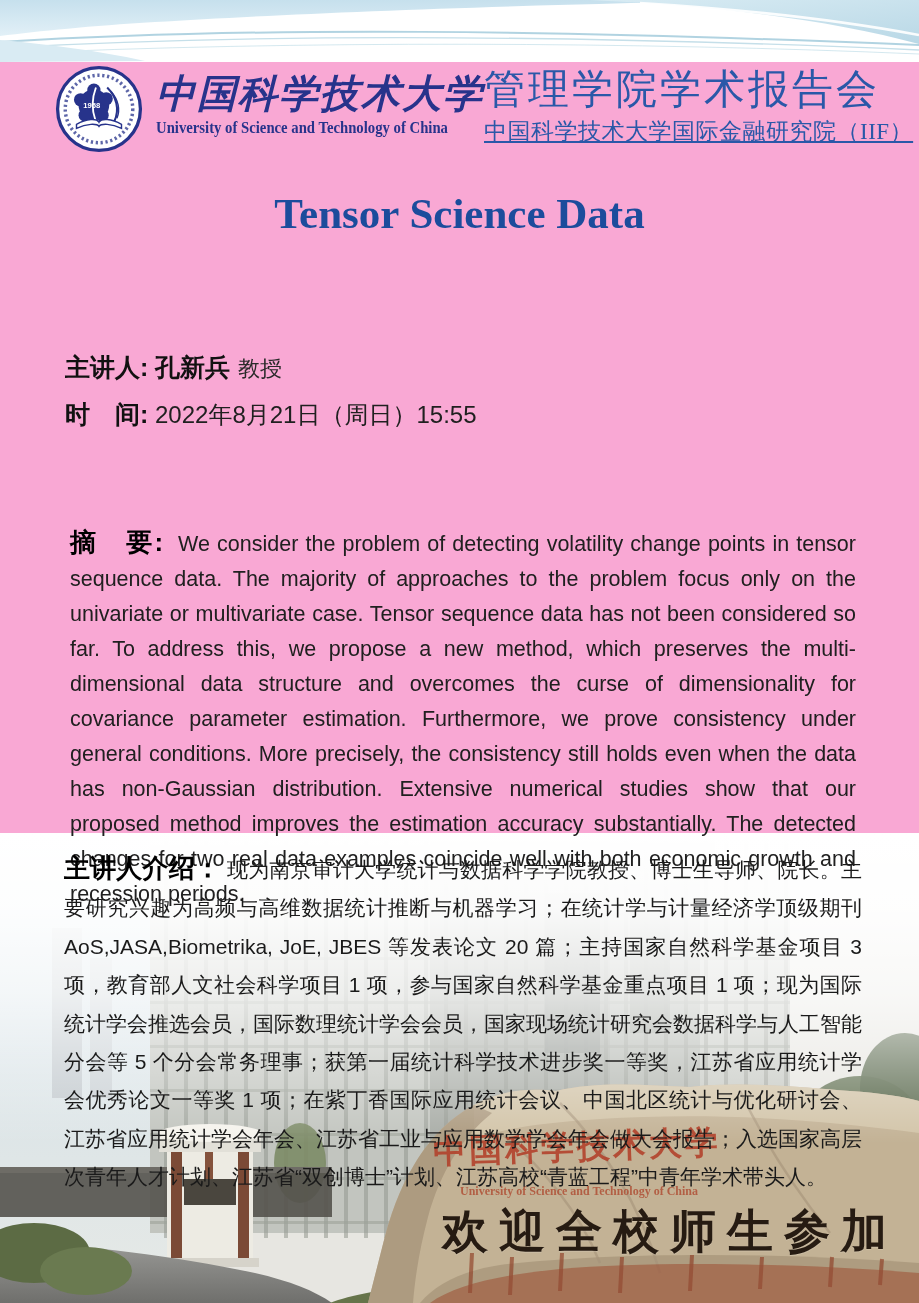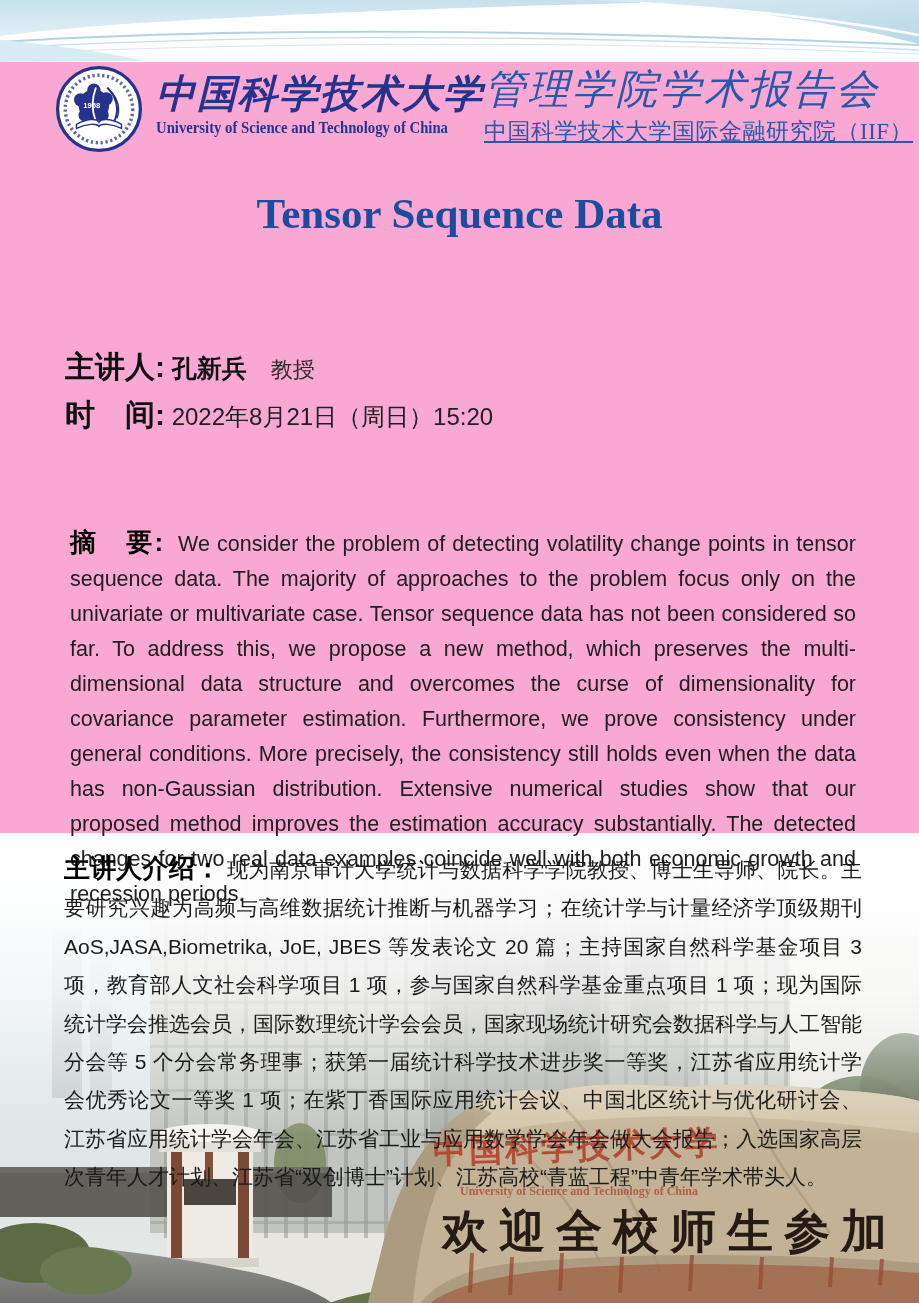--- a/index.html
+++ b/index.html
@@ -10,32 +10,32 @@
   .wave{position:absolute;top:0;left:0;width:919px;height:62px;display:block;}
 
   
   .masthead{position:absolute;top:64px;left:54px;right:30px;display:flex;justify-content:space-between;align-items:flex-start;}
   .brand{display:flex;align-items:flex-start;gap:12px;}
   .emblem{width:90px;height:90px;flex:0 0 auto;}
   .brand-names{margin-top:8px;}
   .brand-cn{font-family:"Liberation Serif",serif;font-style:italic;font-weight:bold;font-size:39px;line-height:44px;letter-spacing:2px;color:#27338b;white-space:nowrap;}
   .brand-en{font-family:"Liberation Serif",serif;font-weight:bold;font-size:16px;color:#27338b;margin-top:3px;transform:scaleX(.92);transform-origin:left;white-space:nowrap;}
   .event{text-align:left;margin-top:2px;}
-  .event-title{font-family:"Liberation Serif",serif;font-size:41px;line-height:46px;letter-spacing:3px;color:#2a58a8;white-space:nowrap;font-style:italic;}
+  .event-title{font-family:"Liberation Serif",serif;font-size:41px;line-height:46px;letter-spacing:3px;color:#2a58a8;white-space:nowrap;}
   .event-host{font-family:"Liberation Serif",serif;font-size:23px;line-height:26px;letter-spacing:.5px;color:#2a58a8;margin-top:7px;white-space:nowrap;text-decoration:underline;}
 
   
   .title{position:absolute;top:179px;left:0;right:0;text-align:center;font-family:"Liberation Serif",serif;font-weight:bold;font-size:43px;line-height:70px;color:#1c4c9c;}
 
   
   .details{position:absolute;top:352px;left:65px;color:#1c1c1c;}
   .detail-row{margin-bottom:15px;font-size:24px;line-height:30px;white-space:nowrap;}
-  .detail-label{font-weight:bold;font-size:30px;color:#111;}
+  .detail-label{font-weight:bold;font-size:25px;color:#111;}
   .speaker-name{font-weight:bold;font-size:25px;color:#111;font-family:Liberation Serif, serif;}
-  .speaker-title{font-size:22px;color:#2a2a2a;margin-left:24px;}
+  .speaker-title{font-size:22px;color:#2a2a2a;margin-left:8px;}
   .detail-value{color:#202020;}
 
   
   .abstract{position:absolute;top:519px;left:64px;width:798px;z-index:3;}
   .abstract p{margin:6px;text-align:justify;font-size:21.5px;line-height:35px;color:#202020;}
   .abstract .sec-label{font-weight:bold;font-size:26px;color:#000;letter-spacing:1px;margin-right:14px;}
 
   
   .bio{position:absolute;top:849px;left:64px;width:798px;z-index:3;}
   .bio p{margin:0;text-align:justify;font-size:21px;line-height:38.4px;color:#1a1a1a;}
@@ -97,31 +97,31 @@
         <div class="brand-en">University of Science and Technology of China</div>
       </div>
     </div>
     <div class="event">
       <div class="event-title">管理学院学术报告会</div>
       <div class="event-host">中国科学技术大学国际金融研究院（IIF）</div>
     </div>
   </div>
 
   <div class="title">
-    <div>Tensor Sequence Data</div>
+    <div>Tensor Science Data</div>
   </div>
 
   <div class="details">
     <div class="detail-row">
       <span class="detail-label">主讲人:</span>
       <span class="speaker-name">孔新兵</span><span class="speaker-title">教授</span>
     </div>
     <div class="detail-row">
       <span class="detail-label">时　间:</span>
-      <span class="detail-value">2022年8月21日（周日）15:20</span>
+      <span class="detail-value">2022年8月21日（周日）15:55</span>
     </div>
   </div>
 
   <div class="abstract">
     <p><span class="sec-label">摘　要:</span><span>We consider the problem of detecting volatility change points in tensor sequence data. The majority of approaches to the problem focus only on the univariate or multivariate case. Tensor sequence data has not been considered so far. To address this, we propose a new method, which preserves the multi-dimensional data structure and overcomes the curse of dimensionality for covariance parameter estimation. Furthermore, we prove consistency under general conditions. More precisely, the consistency still holds even when the data has non-Gaussian distribution. Extensive numerical studies show that our proposed method improves the estimation accuracy substantially. The detected changes for two real data examples coincide well with both economic growth and recession periods.</span></p>
   </div>
 
   <div class="bio">
     <p><span class="sec-label">主讲人介绍：</span><span>现为南京审计大学统计与数据科学学院教授、博士生导师、院长。主要研究兴趣为高频与高维数据统计推断与机器学习；在统计学与计量经济学顶级期刊 AoS,JASA,Biometrika, JoE, JBES 等发表论文 20 篇；主持国家自然科学基金项目 3 项，教育部人文社会科学项目 1 项，参与国家自然科学基金重点项目 1 项；现为国际统计学会推选会员，国际数理统计学会会员，国家现场统计研究会数据科学与人工智能分会等 5 个分会常务理事；获第一届统计科学技术进步奖一等奖，江苏省应用统计学会优秀论文一等奖 1 项；在紫丁香国际应用统计会议、中国北区统计与优化研讨会、江苏省应用统计学会年会、江苏省工业与应用数学学会年会做大会报告；入选国家高层次青年人才计划、江苏省“双创博士”计划、江苏高校“青蓝工程”中青年学术带头人。</span></p>
   </div>

